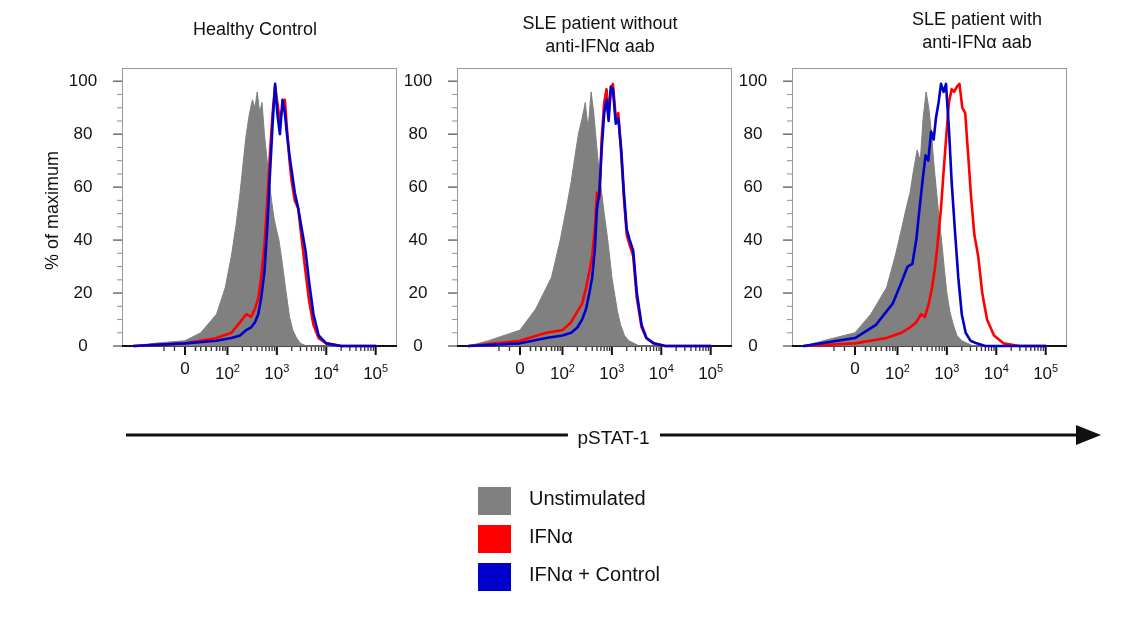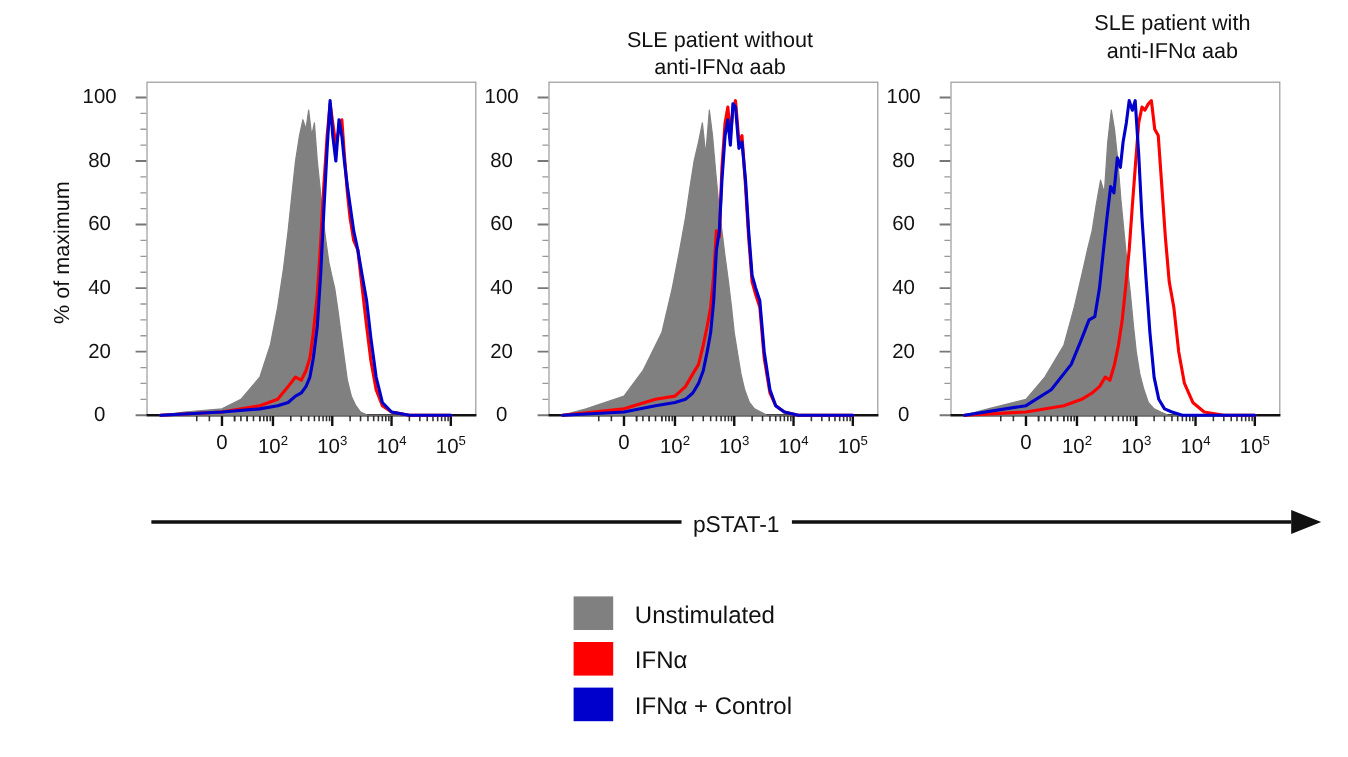--- a/index.html
+++ b/index.html
@@ -23,21 +23,21 @@
   
   .panel-title {
     position: absolute;
     text-align: center;
     font-size: 18px;
     line-height: 23px;
     color: #111111;
     font-family: "Liberation Sans", sans-serif;
   }
   #title-0 { left: 130px; top: 18px;  width: 250px; }
-  #title-1 { left: 455px; top: 22px;   width: 290px; text-align: center; }
+  #title-1 { left: 455px; top: 12px;   width: 290px; text-align: center; }
   #title-2 { left: 832px; top: 8px;   width: 290px; }
 
   
   .ylabel {
     position: absolute;
     left: -78px;
     top: 200px;
     width: 260px;
     text-align: center;
     font-size: 18px;
@@ -100,21 +100,21 @@
   }
 
   
   .legend {
     position: absolute;
     left: 478px;
     top: 487px;
   }
   .legend-row {
     display: flex;
-    align-items: flex-end;
+    align-items: flex-start;
     height: 38px;
   }
   .legend-swatch {
     width: 33px;
     height: 28px;
     margin-right: 18px;
     flex: none;
   }
   .legend-text {
     font-size: 20px;
@@ -122,20 +122,24 @@
     white-space: nowrap;
   }
 </style>
 </head>
 <body>
 
 <div class="figure">
 
   <div class="ylabel">% of maximum</div>
 
+  <div class="panel-title" id="title-0">
+    <div>Healthy Control</div>
+    <div></div>
+  </div>
   <div class="panel-title" id="title-1">
     <div>SLE patient without</div>
     <div>anti-IFNα aab</div>
   </div>
   <div class="panel-title" id="title-2">
     <div>SLE patient with</div>
     <div>anti-IFNα aab</div>
   </div>
 
   <div class="panel" id="panel-0" style="left: 72px; width: 335px; height: 338px;">

